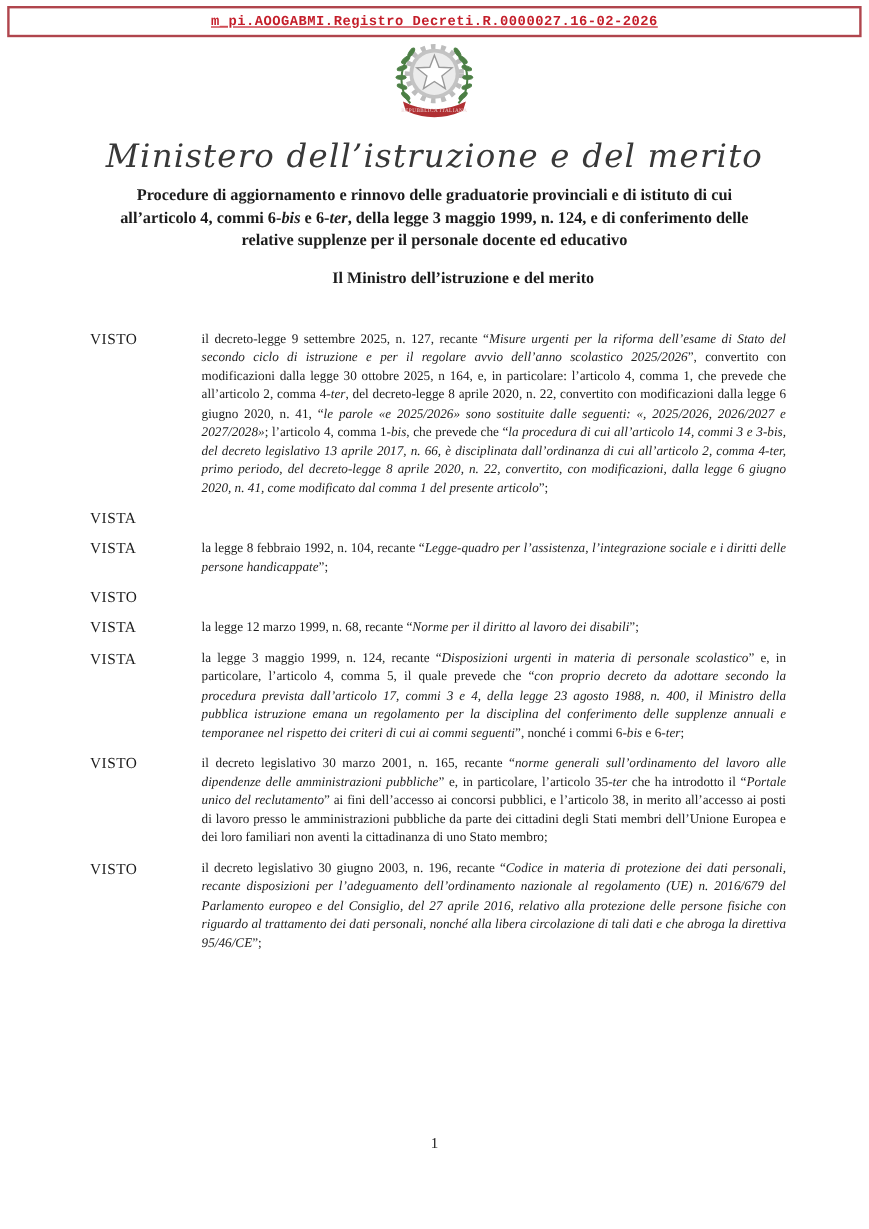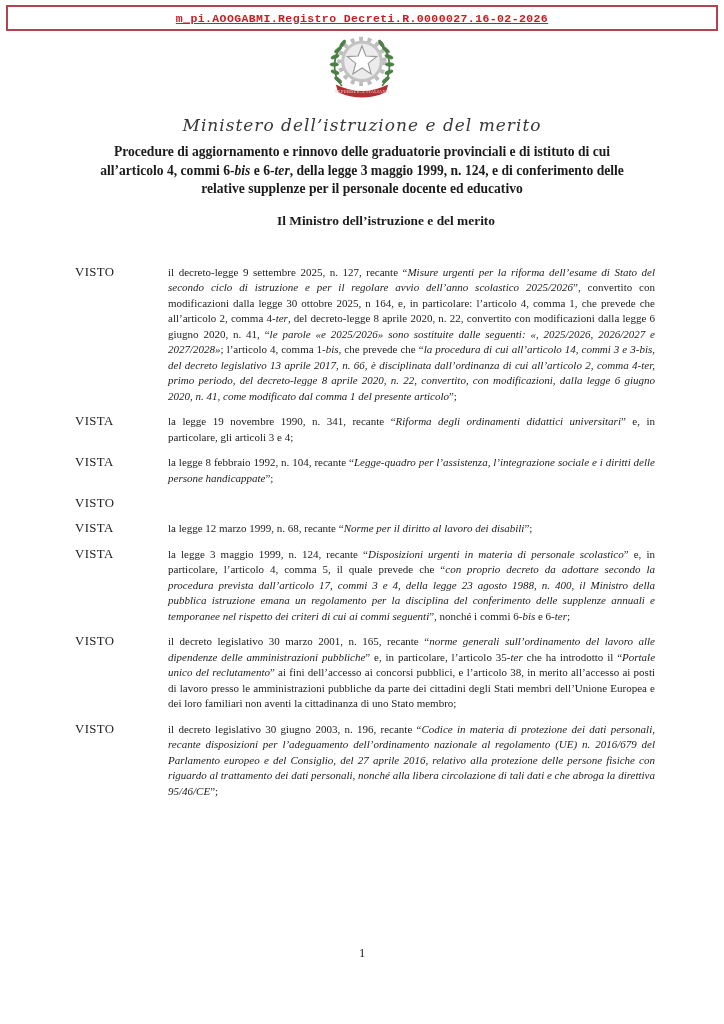--- a/index.html
+++ b/index.html
@@ -32,21 +32,21 @@
     margin-top:-2px;
     display:flex;justify-content:center;
   }
   
   .ministry{
     margin-top:12px;
     text-align:center;
     font-family:"DejaVu Serif", serif;
     font-style:italic;
     font-weight:400;
-    font-size:17px;
+    font-size:27px;
     letter-spacing:1px;
     color:#383838;
   }
   
   .subject{
     width:546px;
     margin:8px auto 0 auto;
     text-align:center;
     font-weight:bold;
     font-size:13.6px;
@@ -136,21 +136,20 @@
 
   <div class="minister-heading">Il Ministro dell’istruzione e del merito</div>
 
   <div class="recitals">
       <div class="recital">
         <div class="recital-label">VISTO</div>
         <div class="recital-body"><span>il decreto-legge 9 settembre 2025, n. 127, recante “</span><span class="it">Misure urgenti per la riforma dell’esame di Stato del secondo ciclo di istruzione e per il regolare avvio dell’anno scolastico 2025/2026</span><span>”, convertito con modificazioni dalla legge 30 ottobre 2025, n 164, e, in particolare: l’articolo 4, comma 1, che prevede che all’articolo 2, comma 4-</span><span class="it">ter</span><span>, del decreto-legge 8 aprile 2020, n. 22, convertito con modificazioni dalla legge 6 giugno 2020, n. 41, “</span><span class="it">le parole «e 2025/2026» sono sostituite dalle seguenti: «, 2025/2026, 2026/2027 e 2027/2028»</span><span>; l’articolo 4, comma 1-</span><span class="it">bis</span><span>, che prevede che “</span><span class="it">la procedura di cui all’articolo 14, commi 3 e 3-bis, del decreto legislativo 13 aprile 2017, n. 66, è disciplinata dall’ordinanza di cui all’articolo 2, comma 4-ter, primo periodo, del decreto-legge 8 aprile 2020, n. 22, convertito, con modificazioni, dalla legge 6 giugno 2020, n. 41, come modificato dal comma 1 del presente articolo</span><span>”;</span></div>
       </div>
       <div class="recital">
         <div class="recital-label">VISTA</div>
-        <div class="recital-body"><span>la legge 19 novembre 1990, n. 341, recante “</span><span class="it">Riforma degli ordinamenti didattici universitari</span><span>” e, in particolare, gli articoli 3 e 4;</span></div>
       </div>
       <div class="recital">
         <div class="recital-label">VISTA</div>
         <div class="recital-body"><span>la legge 8 febbraio 1992, n. 104, recante “</span><span class="it">Legge-quadro per l’assistenza, l’integrazione sociale e i diritti delle persone handicappate</span><span>”;</span></div>
       </div>
       <div class="recital">
         <div class="recital-label">VISTO</div>
       </div>
       <div class="recital">
         <div class="recital-label">VISTA</div>

